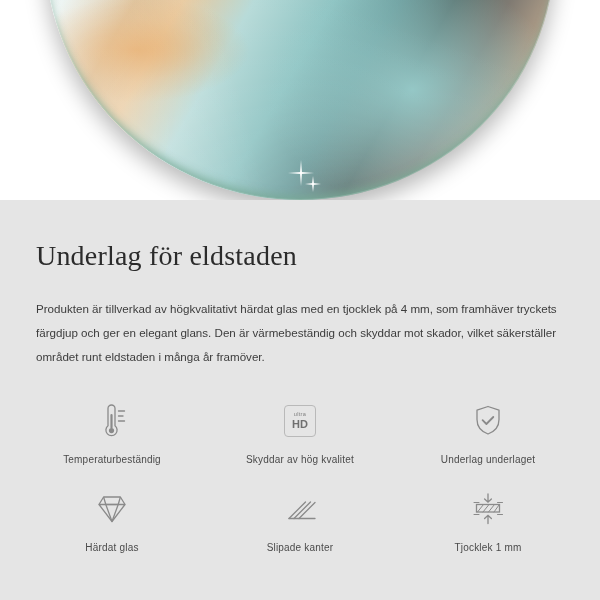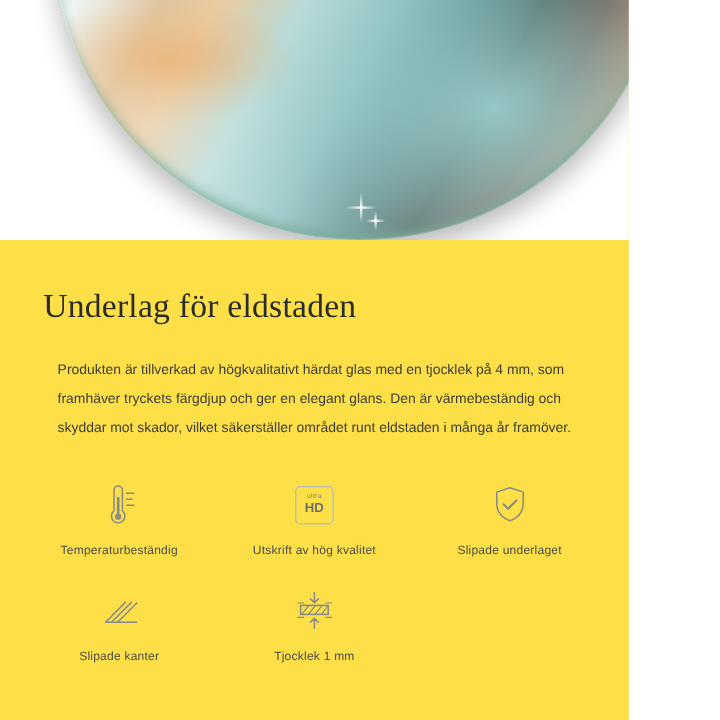--- a/index.html
+++ b/index.html
@@ -8,23 +8,23 @@
   }
   body {
     width: 600px;
     height: 600px;
     background: #ffffff;
     font-family: "Liberation Sans", sans-serif;
     overflow: hidden;
   }
   .page {
     position: relative;
-    width: 524px;
+    width: 600px;
     height: 600px;
-    background: #fde047;
+    background: #e5e5e5;
     overflow: hidden;
   }
 
   
   .hero {
     position: relative;
     width: 600px;
     height: 200px;
     overflow: hidden;
     background: #ffffff;
@@ -114,21 +114,21 @@
     font-weight: 400;
     font-size: 28px;
     line-height: 1.32;
     color: #2b2b2b;
     letter-spacing: 0.2px;
   }
   h1.headline .line2 {
     display: block;
   }
   p.body-copy {
-    margin: 22px 0 0 12px;
+    margin: 22px 0 0 0;
     font-size: 11.6px;
     line-height: 2.07;
     color: #3c3c3c;
     max-width: 530px;
   }
 
   
   .features {
     margin: 30px 0 0 0;
     padding: 0 18px;
@@ -215,33 +215,44 @@
       <div class="feature-label">Temperaturbeständig</div>
     </div>
 
     <div class="feature">
       <div class="feature-icon">
         <div class="hd-badge">
           <span class="ultra">ultra</span>
           <span class="hd">HD</span>
         </div>
       </div>
-      <div class="feature-label">Utskrift av hög kvalitet</div>
+      <div class="feature-label">Skyddar av hög kvalitet</div>
     </div>
 
     <div class="feature">
       <div class="feature-icon">
         <svg width="34" height="38" viewBox="0 0 34 38" fill="none" stroke="#8a8a8a" stroke-width="1.3" stroke-linejoin="round" stroke-linecap="round">
           <path d="M17 4.5l11 3.6v9.4c0 7.4-4.8 12.2-11 14.5-6.2-2.3-11-7.1-11-14.5V8.1z"></path>
           <path d="M11.6 18.2l3.8 3.8 6.9-7" stroke-width="1.8"></path>
         </svg>
       </div>
-      <div class="feature-label">Slipade underlaget</div>
-    </div>
-
+      <div class="feature-label">Underlag underlaget</div>
+    </div>
+
+    <div class="feature">
+      <div class="feature-icon">
+        <svg width="36" height="32" viewBox="0 0 36 32" fill="none" stroke="#8a8a8a" stroke-width="1.3" stroke-linejoin="round">
+          <path d="M5 11.5h26L18 28.5z"></path>
+          <path d="M5 11.5l4.6-7.5h16.8L31 11.5"></path>
+          <path d="M9.6 4l2.2 7.5L18 28.5l6.2-17L26.4 4"></path>
+          <path d="M11.8 11.5h12.4"></path>
+        </svg>
+      </div>
+      <div class="feature-label">Härdat glas</div>
+    </div>
 
     <div class="feature">
       <div class="feature-icon">
         <svg width="34" height="32" viewBox="0 0 34 32" fill="none" stroke="#8a8a8a" stroke-width="1.3" stroke-linecap="round">
           <path d="M6 25.5L22.5 9"></path>
           <path d="M11 25.5L27.5 9"></path>
           <path d="M16 25.5L32 9.5"></path>
           <path d="M6 25.5h26"></path>
         </svg>
       </div>

